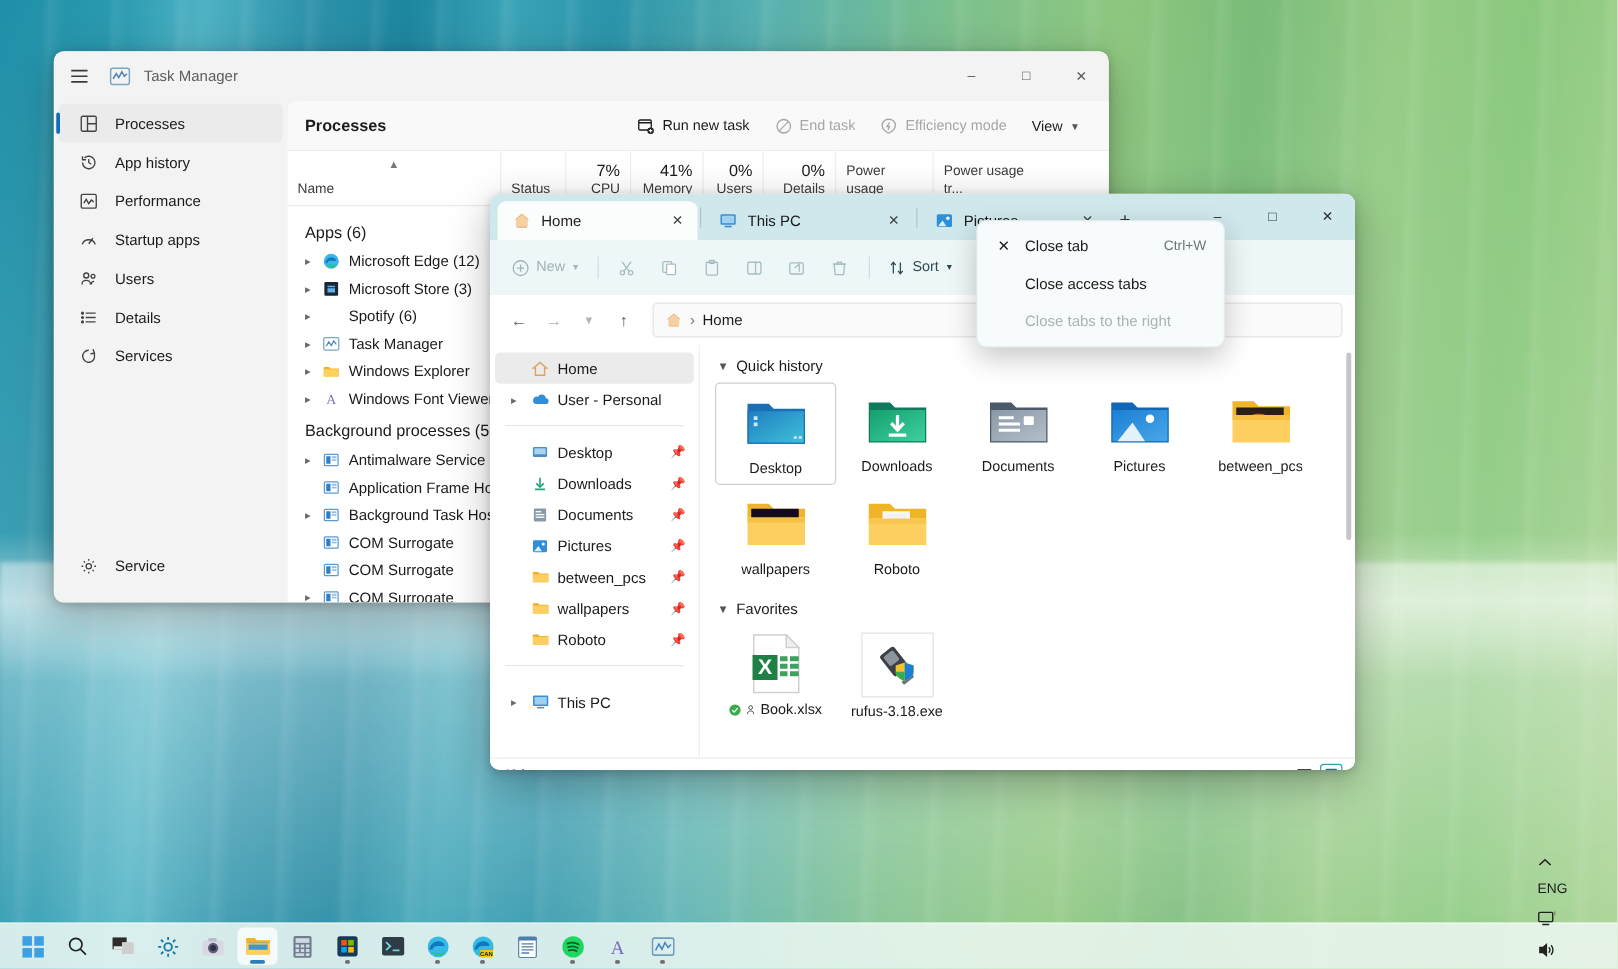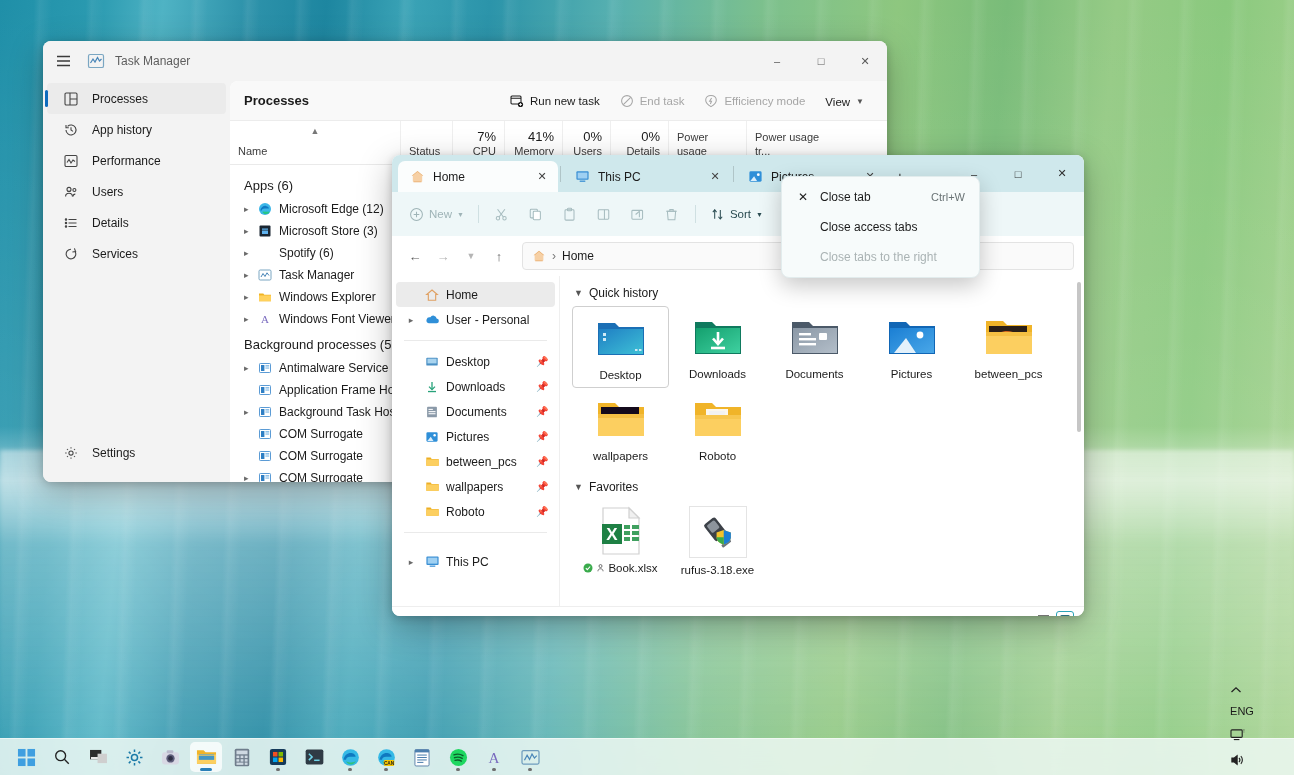--- a/index.html
+++ b/index.html
@@ -286,20 +286,29 @@
           <svg width="14" height="14" viewBox="0 0 14 14" fill="none" stroke="#444" stroke-width="1.1">
             <rect x="1" y="1.5" width="12" height="11" rx="1.2"></rect>
               <polyline points="3,8.5 5,5.5 7,9 9,6 11,7.5"></polyline>
           </svg>
         </span>
         <span>Performance</span>
       </div>
       <div class="tm-navitem">
         <span class="ni">
           <svg width="14" height="14" viewBox="0 0 14 14" fill="none" stroke="#444" stroke-width="1.1">
+            <path d="M1.8 10.5a5.5 5.5 0 0 1 10.4 0"></path>
+              <line x1="7" y1="10" x2="10.3" y2="5.6"></line>
+          </svg>
+        </span>
+        <span>Startup apps</span>
+      </div>
+      <div class="tm-navitem">
+        <span class="ni">
+          <svg width="14" height="14" viewBox="0 0 14 14" fill="none" stroke="#444" stroke-width="1.1">
             <circle cx="5" cy="4.4" r="2"></circle>
               <path d="M1.6 11.5c0-2 1.5-3.2 3.4-3.2s3.4 1.2 3.4 3.2"></path>
             <circle cx="10.4" cy="5" r="1.5"></circle>
               <path d="M9 11.5c0-1.6 1-2.4 2.3-2.4"></path>
           </svg>
         </span>
         <span>Users</span>
       </div>
       <div class="tm-navitem">
         <span class="ni">
@@ -324,21 +333,21 @@
         <span>Services</span>
       </div>
 
       <div class="tm-navitem" id="tm-settings">
         <span class="ni">
           <svg width="14" height="14" viewBox="0 0 14 14" fill="none" stroke="#444" stroke-width="1.05">
             <circle cx="7" cy="7" r="2.1"></circle>
             <path d="M7 1.2v1.4M7 11.4v1.4M1.2 7h1.4M11.4 7h1.4M3 3l1 1M10 10l1 1M11 3l-1 1M4 10l-1 1"></path>
           </svg>
         </span>
-        <span>Settings</span>
+        <span>Service</span>
       </div>
     </div>
 
     <div id="tm-main">
       <div id="tm-cmdbar">
         <div id="tm-pagetitle">Processes</div>
         <div id="tm-cmds">
           <div class="tm-cmd">
             <svg width="14" height="14" viewBox="0 0 14 14" fill="none" stroke="#1b1b1b" stroke-width="1.05">
               <rect x="1" y="2" width="10" height="8" rx="1"></rect>

